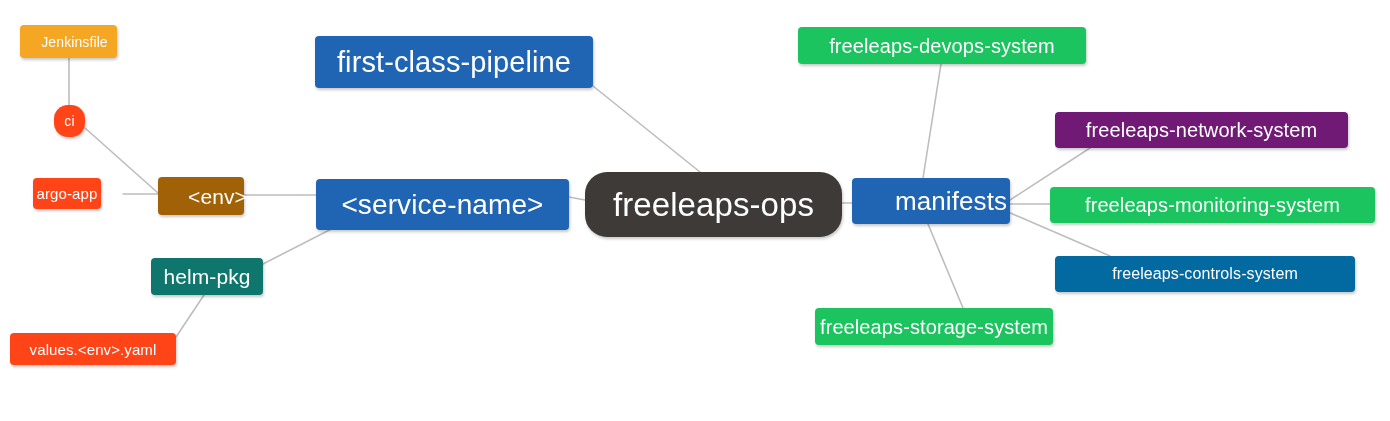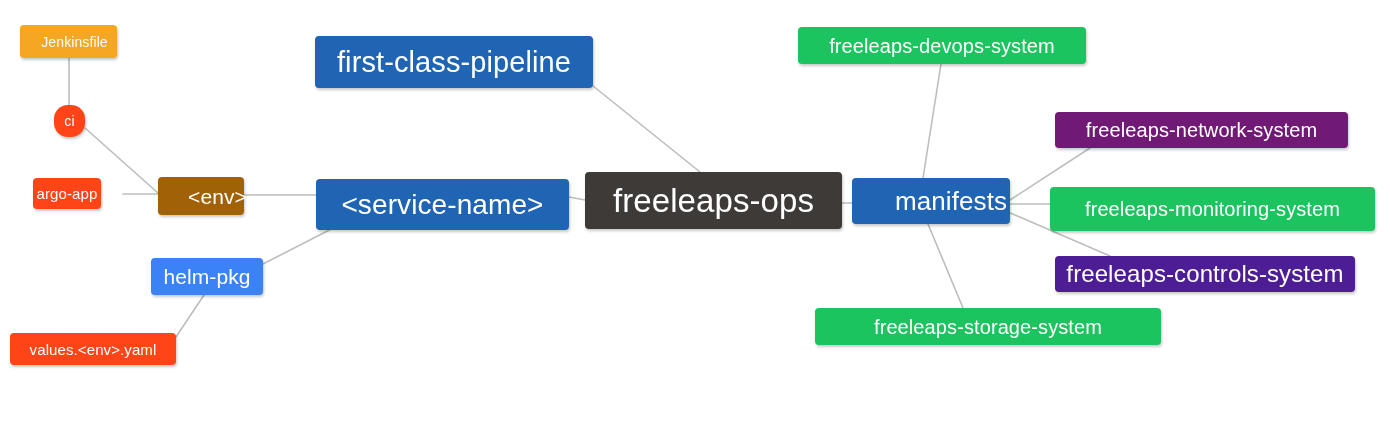--- a/index.html
+++ b/index.html
@@ -49,47 +49,47 @@
       </div>
       <div class="node" style="left: 54px; top: 105px; width: 31px; height: 32px; background: rgb(255, 68, 24); font-size: 14px; color: rgb(255, 255, 255); border-radius: 14px;">
         <span>ci</span>
       </div>
       <div class="node" style="left: 33px; top: 178px; width: 68px; height: 31px; background: rgb(255, 68, 24); font-size: 15px; color: rgb(255, 255, 255);">
         <span>argo-app</span>
       </div>
       <div class="node" style="left: 158px; top: 177px; width: 86px; height: 38px; background: #a16207; font-size: 21px; color: rgb(255, 255, 255); padding-left: 33px;">
         <span>&lt;env&gt;</span>
       </div>
-      <div class="node" style="left: 151px; top: 258px; width: 112px; height: 37px; background: #3b82f6; font-size: 21px; color: rgb(255, 255, 255);">
+      <div class="node" style="left: 151px; top: 258px; width: 112px; height: 37px; background: #0f766e; font-size: 21px; color: rgb(255, 255, 255);">
         <span>helm-pkg</span>
       </div>
       <div class="node" style="left: 10px; top: 333px; width: 166px; height: 32px; background: rgb(255, 68, 24); font-size: 15px; color: rgb(255, 255, 255); justify-content: center;">
         <span>values.&lt;env&gt;.yaml</span>
       </div>
       <div class="node" style="left: 315px; top: 36px; width: 278px; height: 52px; background: rgb(32, 100, 180); font-size: 29px; color: rgb(255, 255, 255);">
         <span>first-class-pipeline</span>
       </div>
       <div class="node" style="left: 316px; top: 171px; width: 253px; height: 51px; background: rgb(32, 100, 180); font-size: 28px; color: rgb(255, 255, 255); margin-top: 8px;">
         <span>&lt;service-name&gt;</span>
       </div>
-      <div class="node" style="left: 585px; top: 172px; width: 257px; height: 57px; background: rgb(62, 58, 55); font-size: 33px; color: rgb(255, 255, 255);">
+      <div class="node" style="left: 585px; top: 172px; width: 257px; height: 65px; background: rgb(62, 58, 55); font-size: 33px; color: rgb(255, 255, 255); border-radius: 22px;">
         <span>freeleaps-ops</span>
       </div>
       <div class="node" style="left: 852px; top: 178px; width: 158px; height: 46px; background: rgb(32, 100, 180); font-size: 26px; color: rgb(255, 255, 255); padding-left: 40px;">
         <span>manifests</span>
       </div>
       <div class="node" style="left: 798px; top: 27px; width: 288px; height: 37px; background: rgb(27, 196, 94); font-size: 20px; color: rgb(255, 255, 255);">
         <span>freeleaps-devops-system</span>
       </div>
       <div class="node" style="left: 1055px; top: 112px; width: 293px; height: 36px; background: #701a75; font-size: 20px; color: rgb(255, 255, 255);">
         <span>freeleaps-network-system</span>
       </div>
-      <div class="node" style="left: 1050px; top: 187px; width: 325px; height: 44px; background: rgb(27, 196, 94); font-size: 20px; color: rgb(255, 255, 255);">
+      <div class="node" style="left: 1050px; top: 187px; width: 325px; height: 36px; background: rgb(27, 196, 94); font-size: 20px; color: rgb(255, 255, 255);">
         <span>freeleaps-monitoring-system</span>
       </div>
-      <div class="node" style="left: 1055px; top: 256px; width: 300px; height: 36px; background: #4c1d95; font-size: 24px; color: rgb(255, 255, 255);">
+      <div class="node" style="left: 1055px; top: 256px; width: 300px; height: 36px; background: #0369a1; font-size: 16px; color: rgb(255, 255, 255);">
         <span>freeleaps-controls-system</span>
       </div>
-      <div class="node" style="left: 815px; top: 308px; width: 346px; height: 37px; background: rgb(27, 196, 94); font-size: 20px; color: rgb(255, 255, 255);">
+      <div class="node" style="left: 815px; top: 308px; width: 238px; height: 37px; background: rgb(27, 196, 94); font-size: 20px; color: rgb(255, 255, 255);">
         <span>freeleaps-storage-system</span>
       </div>
     </div>
 </div>
 
 </body></html>

